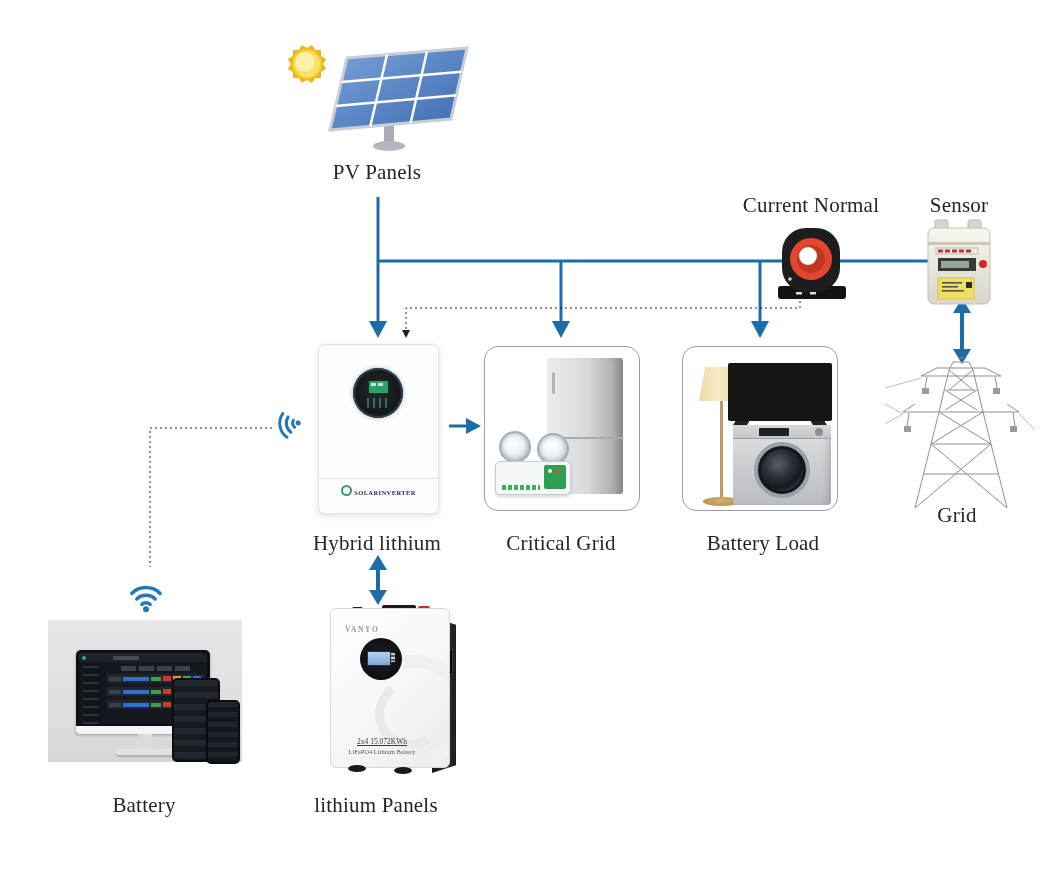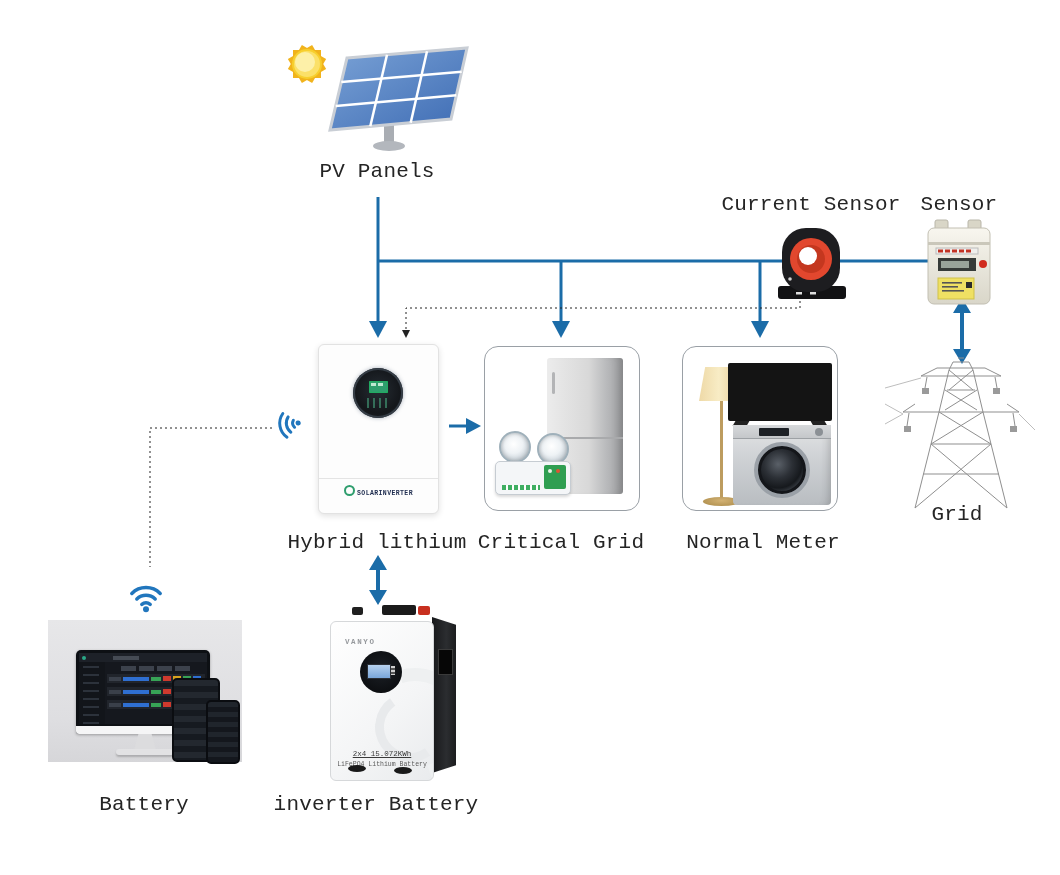--- a/index.html
+++ b/index.html
@@ -1,20 +1,20 @@
 <!DOCTYPE html>
 <html style="--line-blue: #1b6ca8; --wifi-blue: #2176bd; --dash: #222222; --label: #252525;"><head>
 <meta charset="utf-8">
 <style>
   :root{
     --line-blue:#1b6ca8; --wifi-blue:#2176bd; --dash:#222222; --label:#252525;
   }
   html,body{margin:0;padding:0;background:#fff;}
   .canvas{position:relative;width:1060px;height:875px;background:#fff;overflow:hidden;
-          font-family:Liberation Mono, monospace;}
+          font-family:Liberation Serif, serif;}
   .abs{position:absolute;}
   .lbl{position:absolute;font-size:21px;color:var(--label);white-space:nowrap;
        transform:translateX(-50%);letter-spacing:.2px;}
   svg{display:block;}
   .c-line{stroke:var(--line-blue);stroke-width:3;fill:none;}
   .c-thick{stroke:var(--line-blue);stroke-width:4;fill:none;}
   .ah{fill:var(--line-blue);}
   .c-dash{stroke:var(--dash);stroke-width:1;fill:none;stroke-dasharray:2 3;}
   .ah-dark{fill:var(--dash);}
 
@@ -119,23 +119,23 @@
     box-shadow:0 2px 2px rgba(0,0,0,.2);}
   .tablet{position:absolute;left:124px;top:58px;width:44px;height:80px;background:#171a20;
     border:2px solid #0b0d11;border-radius:5px;
     background-image:repeating-linear-gradient(180deg,#23282f 0 6px,#161a20 6px 12px);}
   .phone{position:absolute;left:158px;top:80px;width:30px;height:60px;background:#14171d;
     border:2px solid #0a0c10;border-radius:5px;
     background-image:repeating-linear-gradient(180deg,#20252c 0 5px,#14171d 5px 10px);}
 
   
   .battery{left:330px;top:605px;width:128px;height:172px;}
-  .bat-face{position:absolute;left:0;top:16px;width:102px;height:158px;border-radius:6px;
+  .bat-face{position:absolute;left:0;top:3px;width:102px;height:158px;border-radius:6px;
     background:linear-gradient(135deg,#ffffff 0%,#f4f5f6 60%,#e9ebed 100%);
-    border:1px solid #d6d8da;overflow:hidden;}
+    border:1px solid #d6d8da;overflow:hidden;padding-left:16px;}
   .bat-side{position:absolute;left:102px;top:12px;width:24px;height:156px;
     background:linear-gradient(90deg,#17181a 0%,#2b2d30 60%,#1c1d1f 100%);
     clip-path:polygon(0 0,100% 5%,100% 95%,0 100%);}
   .bat-port{position:absolute;left:108px;top:44px;width:13px;height:24px;background:#060606;border:1px solid #3a3a3a;}
   .bat-handle{position:absolute;left:52px;top:0;width:34px;height:10px;background:#1b1b1b;border-radius:2px;}
   .bat-term-b{position:absolute;left:22px;top:2px;width:11px;height:8px;background:#202020;border-radius:2px;}
   .bat-term-r{position:absolute;left:88px;top:1px;width:12px;height:9px;background:#c8301f;border-radius:2px;}
   .bat-brand{position:absolute;left:14px;top:16px;font-size:7.5px;font-weight:bold;
     letter-spacing:1.6px;color:#96999d;}
   .swirl1{position:absolute;left:28px;top:46px;width:86px;height:86px;border-radius:50%;
@@ -215,21 +215,21 @@
   <svg class="abs sensor" width="80" height="85" viewBox="0 0 80 85">
     <rect x="6" y="64" width="68" height="13" rx="3" fill="#121214"></rect>
     <rect x="10" y="6" width="58" height="64" rx="24" fill="#1d1d20"></rect>
     <circle cx="39" cy="37" r="21" fill="#e2472e"></circle>
     <circle cx="39" cy="37" r="14" fill="#c4371f"></circle>
     <circle cx="36" cy="34" r="9" fill="#ffffff"></circle>
     <rect x="24" y="70" width="6" height="2.5" fill="#dddddd"></rect>
     <rect x="38" y="70" width="6" height="2.5" fill="#dddddd"></rect>
     <circle cx="18" cy="57" r="1.8" fill="#cfcfcf"></circle>
   </svg>
-  <div class="lbl" style="left:811px;top:193px">Current Sensor</div>
+  <div class="lbl" style="left:811px;top:193px">Current Normal</div>
 
   <svg class="abs meter" width="70" height="95" viewBox="0 0 70 95">
     <defs>
       <linearGradient id="mg" x1="0" y1="0" x2="0" y2="1">
         <stop offset="0" stop-color="#f8f6ef"></stop>
           <stop offset="1" stop-color="#d9d6c9"></stop>
       </linearGradient>
     </defs>
     <rect x="9" y="2" width="13" height="10" rx="2" fill="#d9d6c7" stroke="#b9b6a9"></rect>
     <rect x="42" y="2" width="13" height="10" rx="2" fill="#d9d6c7" stroke="#b9b6a9"></rect>
@@ -329,21 +329,21 @@
       <div class="tv-leg1"></div>
         <div class="tv-leg2"></div>
     </div>
     <div class="washer">
       <div class="panel"></div>
         <div class="disp"></div>
         <div class="knob"></div>
       <div class="door"></div>
     </div>
   </div>
-  <div class="lbl" style="left:763px;top:531px">Normal Meter</div>
+  <div class="lbl" style="left:763px;top:531px">Battery Load</div>
 
   <svg class="abs" style="left:270px;top:408px;transform:rotate(-100deg)" width="34" height="34" viewBox="0 0 24 24">
     <g stroke="var(--wifi-blue)" stroke-width="2.1" fill="none" stroke-linecap="round">
       <path d="M3.5,10.5 a12,12 0 0 1 17,0"></path>
       <path d="M6.5,13.8 a8,8 0 0 1 11,0"></path>
       <path d="M9.5,17 a4,4 0 0 1 5,0"></path>
     </g>
     <circle cx="12" cy="20" r="1.8" fill="var(--wifi-blue)"></circle>
   </svg>
   <svg class="abs" style="left:126px;top:576px" width="40" height="40" viewBox="0 0 24 24">
@@ -421,15 +421,15 @@
       <div class="bat-circle">
         <div class="bat-lcd"></div>
           <div class="bat-pip"></div>
       </div>
       <div class="bat-spec">2x4  15.072KWh</div>
       <div class="bat-type">LiFePO4 Lithium Battery</div>
     </div>
     <div class="bat-foot" style="left:18px;top:160px"></div>
     <div class="bat-foot" style="left:64px;top:162px"></div>
   </div>
-  <div class="lbl" style="left:376px;top:793px">inverter Battery</div>
+  <div class="lbl" style="left:376px;top:793px">lithium Panels</div>
 
 </div>
 
 </body></html>

